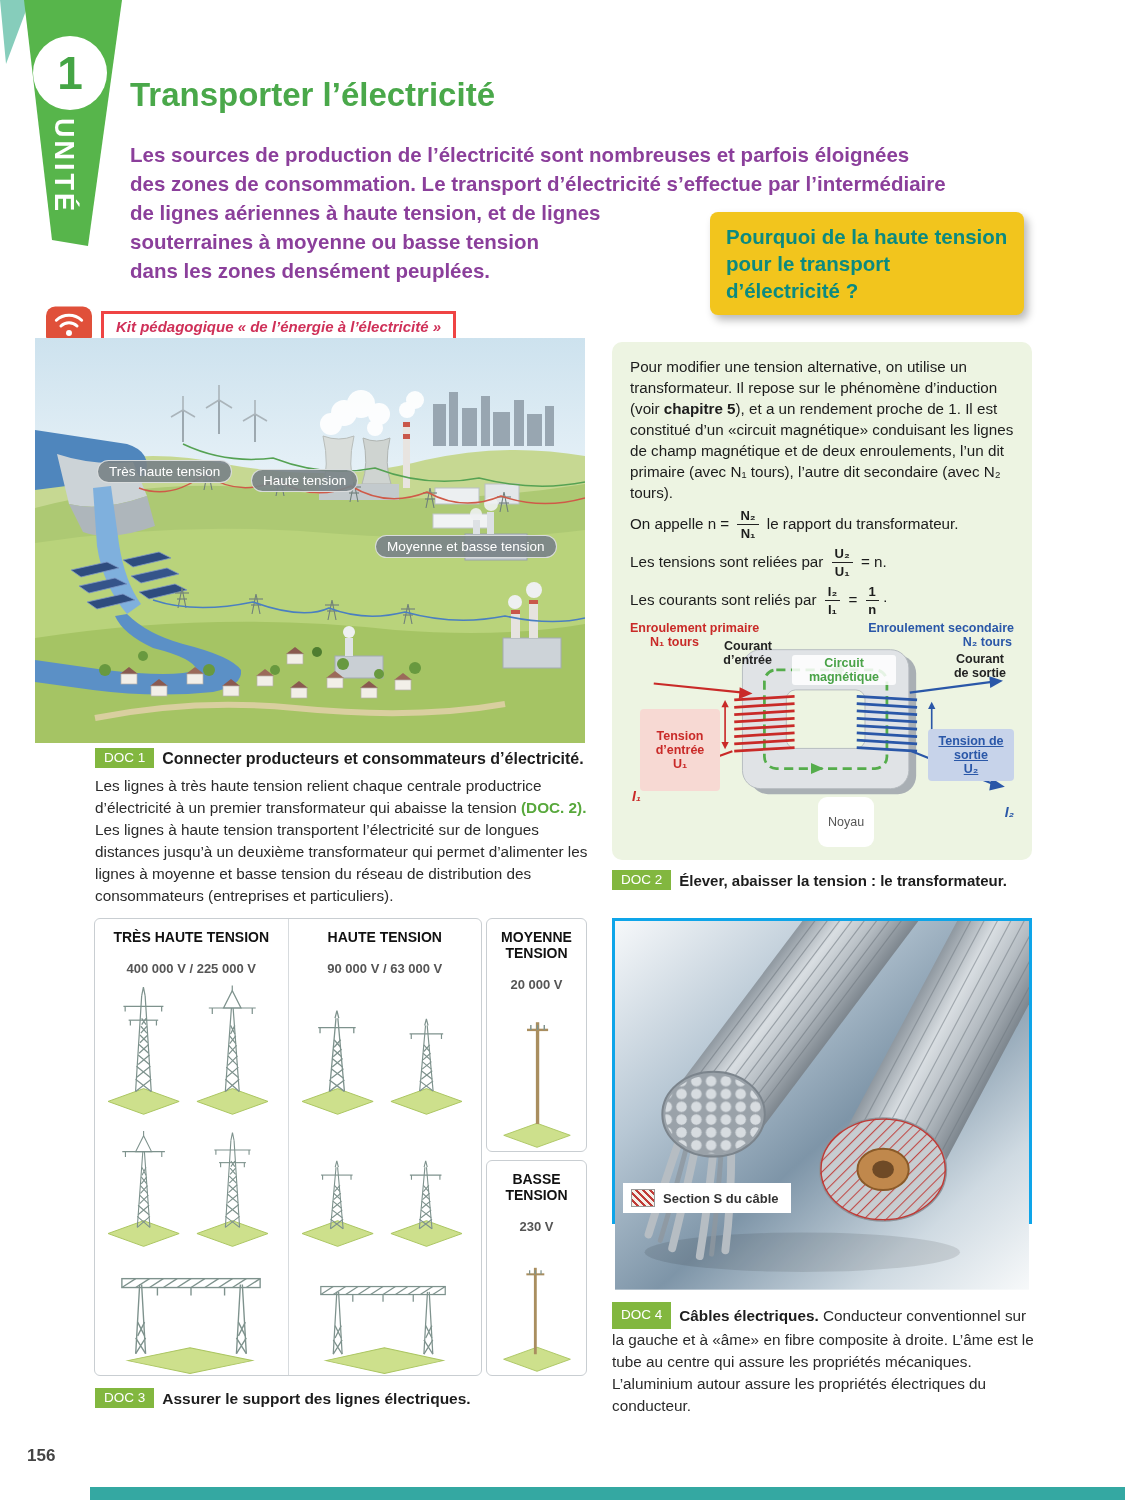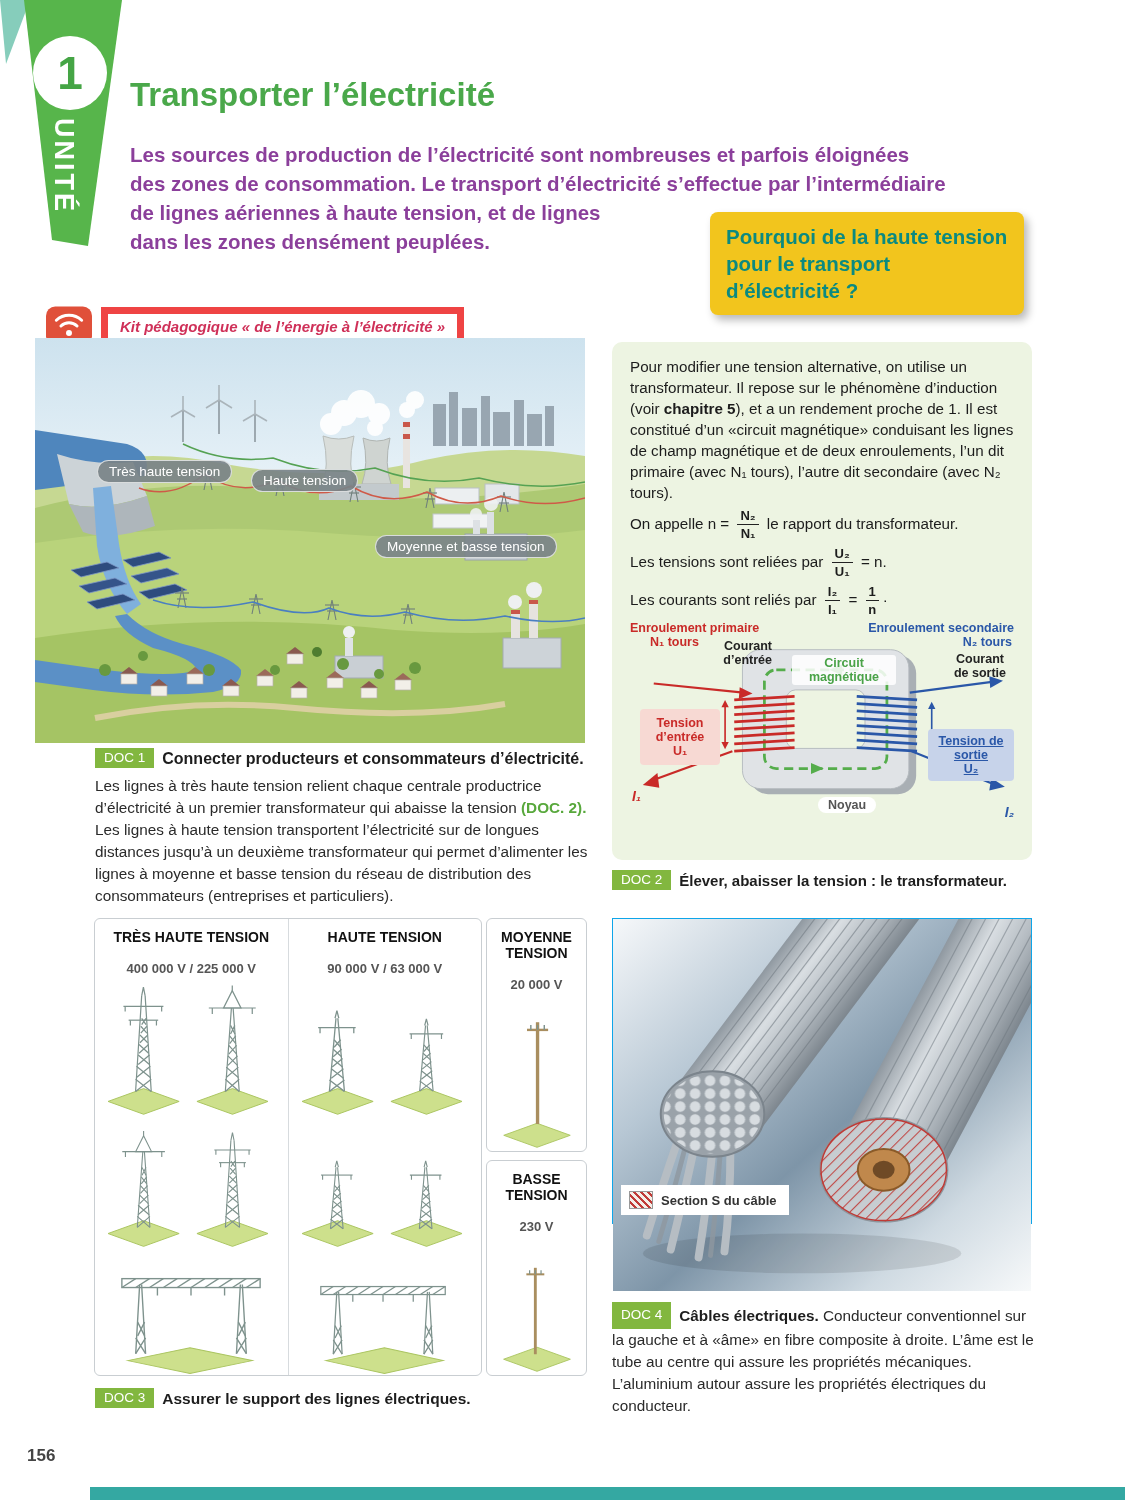--- a/index.html
+++ b/index.html
@@ -30,21 +30,21 @@
   .question-box {
     position: absolute; left: 710px; top: 212px; width: 314px;
     background: #f2c51d; border-radius: 8px; padding: 11px 16px;
     box-shadow: 4px 5px 8px rgba(0,0,0,0.28);
     color: #0b8a80; font-weight: bold; font-size: 20.5px; line-height: 27px;
   }
 
   
   .kit { position: absolute; left: 46px; top: 306px; display: flex; align-items: center; gap: 9px; }
   .kit-label {
-    border: 7px solid #ef4444; background: #fff; padding: 4px 12px;
+    border: 3px solid #ef4444; background: #fff; padding: 4px 12px;
     font-style: italic; font-weight: bold; color: #cf3058; font-size: 15px;
   }
 
   
   .illustration { position: absolute; left: 35px; top: 338px; width: 550px; height: 405px; }
   .illustration svg.landscape { position: absolute; inset: 0; }
   .pill {
     position: absolute; background: rgba(122,131,136,0.92); color: #fff;
     font-size: 13.5px; padding: 3px 11px; border-radius: 12px; white-space: nowrap;
     border: 1px solid rgba(255,255,255,0.7);
@@ -80,44 +80,44 @@
   .td-primary   { left: 0; top: -4px; color: #c92a28; font-weight: bold; }
   .td-primary .l2 { padding-left: 20px; }
   .td-secondary { right: 0; top: -4px; color: #2a57a8; font-weight: bold; text-align: right; }
   .td-secondary .l2 { padding-right: 2px; }
   .td-cin  { left: 84px; top: 14px; width: 58px; text-align: right; color: #222; font-weight: bold; }
   .td-cout { right: 4px; top: 27px; width: 60px; text-align: center; color: #222; font-weight: bold; }
   .td-circuit {
     left: 162px; top: 30px; width: 104px; text-align: center; color: #4aa348; font-weight: bold;
     background: rgba(255,255,255,0.85); border-radius: 3px; padding: 1px 2px;
   }
-  .td-u1 { left: 10px; top: 84px; width: 80px; background: #f7d9d3; color: #c92a28; font-weight: bold; text-align: center; padding: 7px 4px; border-radius: 4px; }
+  .td-u1 { left: 10px; top: 84px; width: 80px; background: #f7d9d3; color: #c92a28; font-weight: bold; text-align: center; padding: 20px 4px; border-radius: 4px; }
   .td-u2 { right: 0; top: 104px; width: 86px; background: #c7d3ea; color: #2a57a8; font-weight: bold; text-align: center; padding: 5px 4px; border-radius: 4px; text-decoration: underline; }
-  .td-noyau { left: 188px; top: 172px; background: #fff; color: #555; padding: 1px 10px; border-radius: 9px; font-weight: bold; }
+  .td-noyau { left: 188px; top: 172px; background: #fff; color: #555; padding: 18px 10px; border-radius: 9px; font-weight: normal; }
   .td-i1 { left: 2px; top: 164px; color: #c92a28; font-weight: bold; font-style: italic; font-size: 14px; }
   .td-i2 { right: 0; top: 180px; color: #2a57a8; font-weight: bold; font-style: italic; font-size: 14px; }
 
   .doc2-caption { position: absolute; left: 612px; top: 870px; width: 440px; font-size: 15px; font-weight: bold; color: #1d1d1d; white-space: nowrap; }
 
   
   .doc3 { position: absolute; left: 88px; top: 918px; width: 499px; height: 460px; }
   .d3box { position: absolute; background: #fff; border: 1px solid #c9ced2; border-radius: 6px; }
   .d3main { left: 6px; top: 0; width: 388px; height: 458px; display: flex; }
   .d3col { flex: 1; display: flex; flex-direction: column; align-items: center; padding-top: 10px; }
   .d3col + .d3col { border-left: 1px solid #d7dbde; }
   .ct { font-weight: bold; font-size: 14px; color: #111; text-align: center; line-height: 16px; }
   .cs { font-size: 13px; color: #555; font-weight: bold; text-align: center; margin-top: 16px; }
   .d3small { display: flex; flex-direction: column; align-items: center; padding-top: 10px; }
   .d3small-top { left: 398px; top: 0; width: 101px; height: 234px; }
   .d3small-bot { left: 398px; top: 242px; width: 101px; height: 216px; }
   .prow { margin-top: 2px; }
   .doc3-caption { position: absolute; left: 95px; top: 1388px; font-size: 15.5px; font-weight: bold; color: #1d1d1d; white-space: nowrap; }
 
   
-  .doc4 { position: absolute; left: 612px; top: 918px; width: 420px; height: 306px; border: 1px solid #0ea5e9; }
+  .doc4 { position: absolute; left: 612px; top: 918px; width: 420px; height: 306px; border: 3px solid #0ea5e9; }
   .doc4 svg.cablesvg { position: absolute; inset: 0; }
   .doc4-legend {
     position: absolute; left: 8px; bottom: 8px; background: #fff; padding: 6px 12px 6px 8px;
     display: flex; gap: 8px; align-items: center; font-size: 13px; font-weight: bold; color: #333;
   }
   .hatch-swatch {
     width: 24px; height: 18px; border: 1px solid #999;
     background: repeating-linear-gradient(45deg, #f4efe8 0 3px, #c03a36 3px 5px);
   }
   .doc4-caption { position: absolute; left: 612px; top: 1302px; width: 428px; font-size: 15.3px; line-height: 22px; color: #2a2a2a; }
@@ -188,20 +188,21 @@
     </svg>
     <div class="unit-circle">1</div>
     <div class="unit-label">UNITÉ</div>
   </div>
 
   <h1 class="title">Transporter l’électricité</h1>
   <div class="intro">
     <div>Les sources de production de l’électricité sont nombreuses et parfois éloignées</div>
     <div>des zones de consommation. Le transport d’électricité s’effectue par l’intermédiaire</div>
     <div>de lignes aériennes à haute tension, et de lignes</div>
+    <div>souterraines à moyenne ou basse tension</div>
     <div>dans les zones densément peuplées.</div>
   </div>
   <div class="question-box">
     <div>Pourquoi de la haute tension</div>
     <div>pour le transport d’électricité ?</div>
   </div>
 
   <div class="kit">
     <svg viewBox="0 0 40 34" width="46" height="40">
       <rect width="40" height="34" rx="8" fill="#e0503a"></rect>

